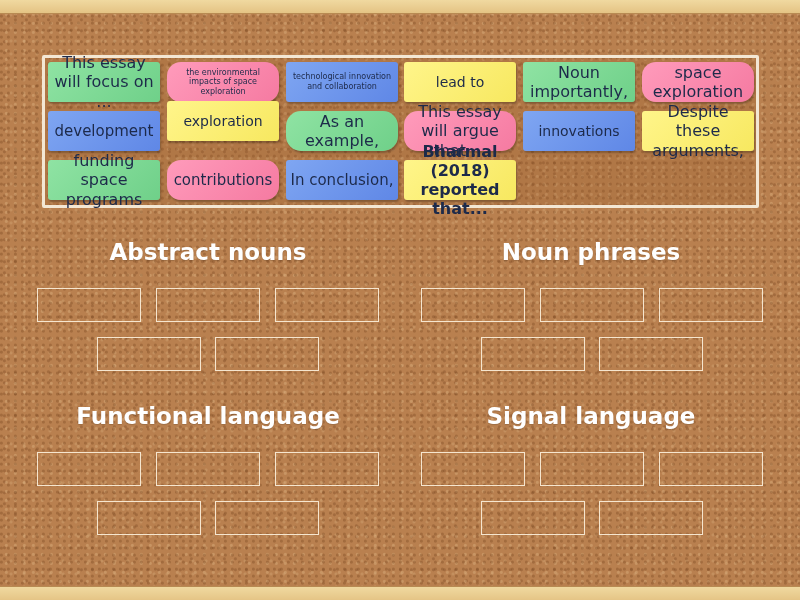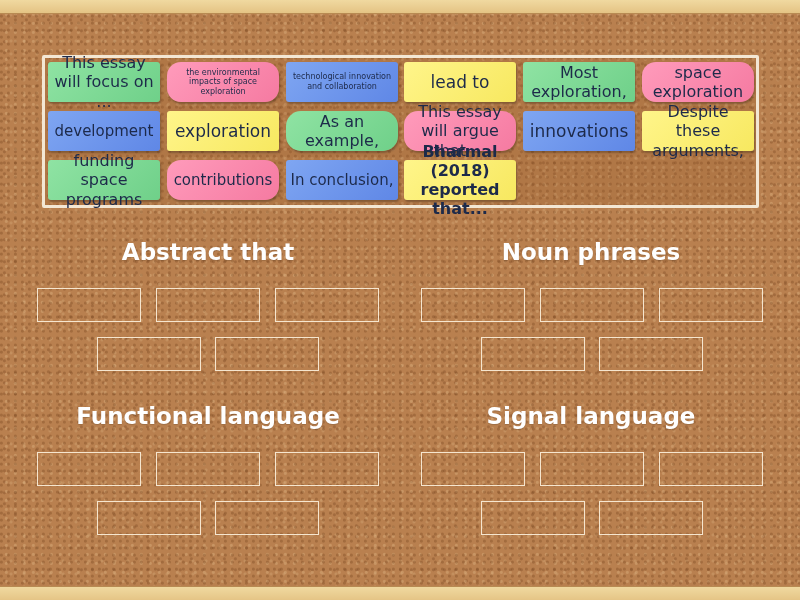--- a/index.html
+++ b/index.html
@@ -22,54 +22,54 @@
     display:flex;align-items:center;justify-content:center;text-align:center;
     color:#1d2a4a;box-shadow:1px 2px 2px rgba(0,0,0,.25);cursor:grab;
     line-height:1.2;padding:0 4px;box-sizing:border-box;}
   .green{background:linear-gradient(135deg,#8fe3a3,#6fd089);}
   .pink{background:linear-gradient(135deg,#ff9bbb,#f57aa1);border-radius:14px;}
   .blue{background:linear-gradient(135deg,#7fa6f2,#5f87e6);}
   .yellow{background:linear-gradient(135deg,#fff58a,#f7e860);}
   .fs-s{font-size:8px;}
   .fs-m{font-size:16px;}
   .fs-l{font-size:15px;}
-  .fs-xl{font-size:17px;}
+  .fs-xl{font-size:14px;}
   .heading{position:absolute;color:#fff;font-weight:bold;font-size:23px;
     font-family:"DejaVu Sans","Liberation Sans",sans-serif;text-align:center;
     width:380px;text-shadow:0 1px 1px rgba(0,0,0,.15);}
   .slot{position:absolute;width:104px;height:34px;border:1.5px solid #f6e6cf;
     box-sizing:border-box;}
 </style>
 </head>
 <body>
 
 <div class="wood top"></div>
 
 <div class="tray"></div>
 
 <div class="card green fs-m" style="left:48px;top:62px;">This essay will focus on ...</div>
 <div class="card pink fs-s" style="left:167px;top:62px;">the environmental impacts of space exploration</div>
 <div class="card blue fs-s" style="left:286px;top:62px;">technological innovation and collaboration</div>
 <div class="card yellow fs-xl" style="left:404px;top:62px;">lead to</div>
-<div class="card green fs-m" style="left:523px;top:62px;">Most exploration,</div>
+<div class="card green fs-m" style="left:523px;top:62px;">Noun importantly,</div>
 <div class="card pink fs-m" style="left:642px;top:62px;">space exploration</div>
 
 <div class="card blue fs-l" style="left:48px;top:111px;">development</div>
-<div class="card yellow fs-xl" style="left:167px;top:111px;">exploration</div>
+<div class="card yellow fs-xl" style="left:167px;top:101px;">exploration</div>
 <div class="card green fs-m" style="left:286px;top:111px;border-radius:15px;">As an example,</div>
 <div class="card pink fs-m" style="left:404px;top:111px;">This essay will argue that ...</div>
 <div class="card blue fs-xl" style="left:523px;top:111px;">innovations</div>
 <div class="card yellow fs-m" style="left:642px;top:111px;">Despite these arguments,</div>
 
 <div class="card green fs-m" style="left:48px;top:160px;">funding space programs</div>
 <div class="card pink fs-l" style="left:167px;top:160px;">contributions</div>
 <div class="card blue fs-l" style="left:286px;top:160px;">In conclusion,</div>
 <div class="card yellow fs-m" style="left:404px;top:160px;font-weight:bold;">Bharmal (2018) reported that...</div>
 
-<div class="heading" style="left:18px;top:239px;">Abstract that</div>
+<div class="heading" style="left:18px;top:239px;">Abstract nouns</div>
 <div class="slot" style="left:37px;top:288px;"></div>
 <div class="slot" style="left:156px;top:288px;"></div>
 <div class="slot" style="left:275px;top:288px;"></div>
 <div class="slot" style="left:97px;top:337px;"></div>
 <div class="slot" style="left:215px;top:337px;"></div>
 
 <div class="heading" style="left:401px;top:239px;">Noun phrases</div>
 <div class="slot" style="left:421px;top:288px;"></div>
 <div class="slot" style="left:540px;top:288px;"></div>
 <div class="slot" style="left:659px;top:288px;"></div>

